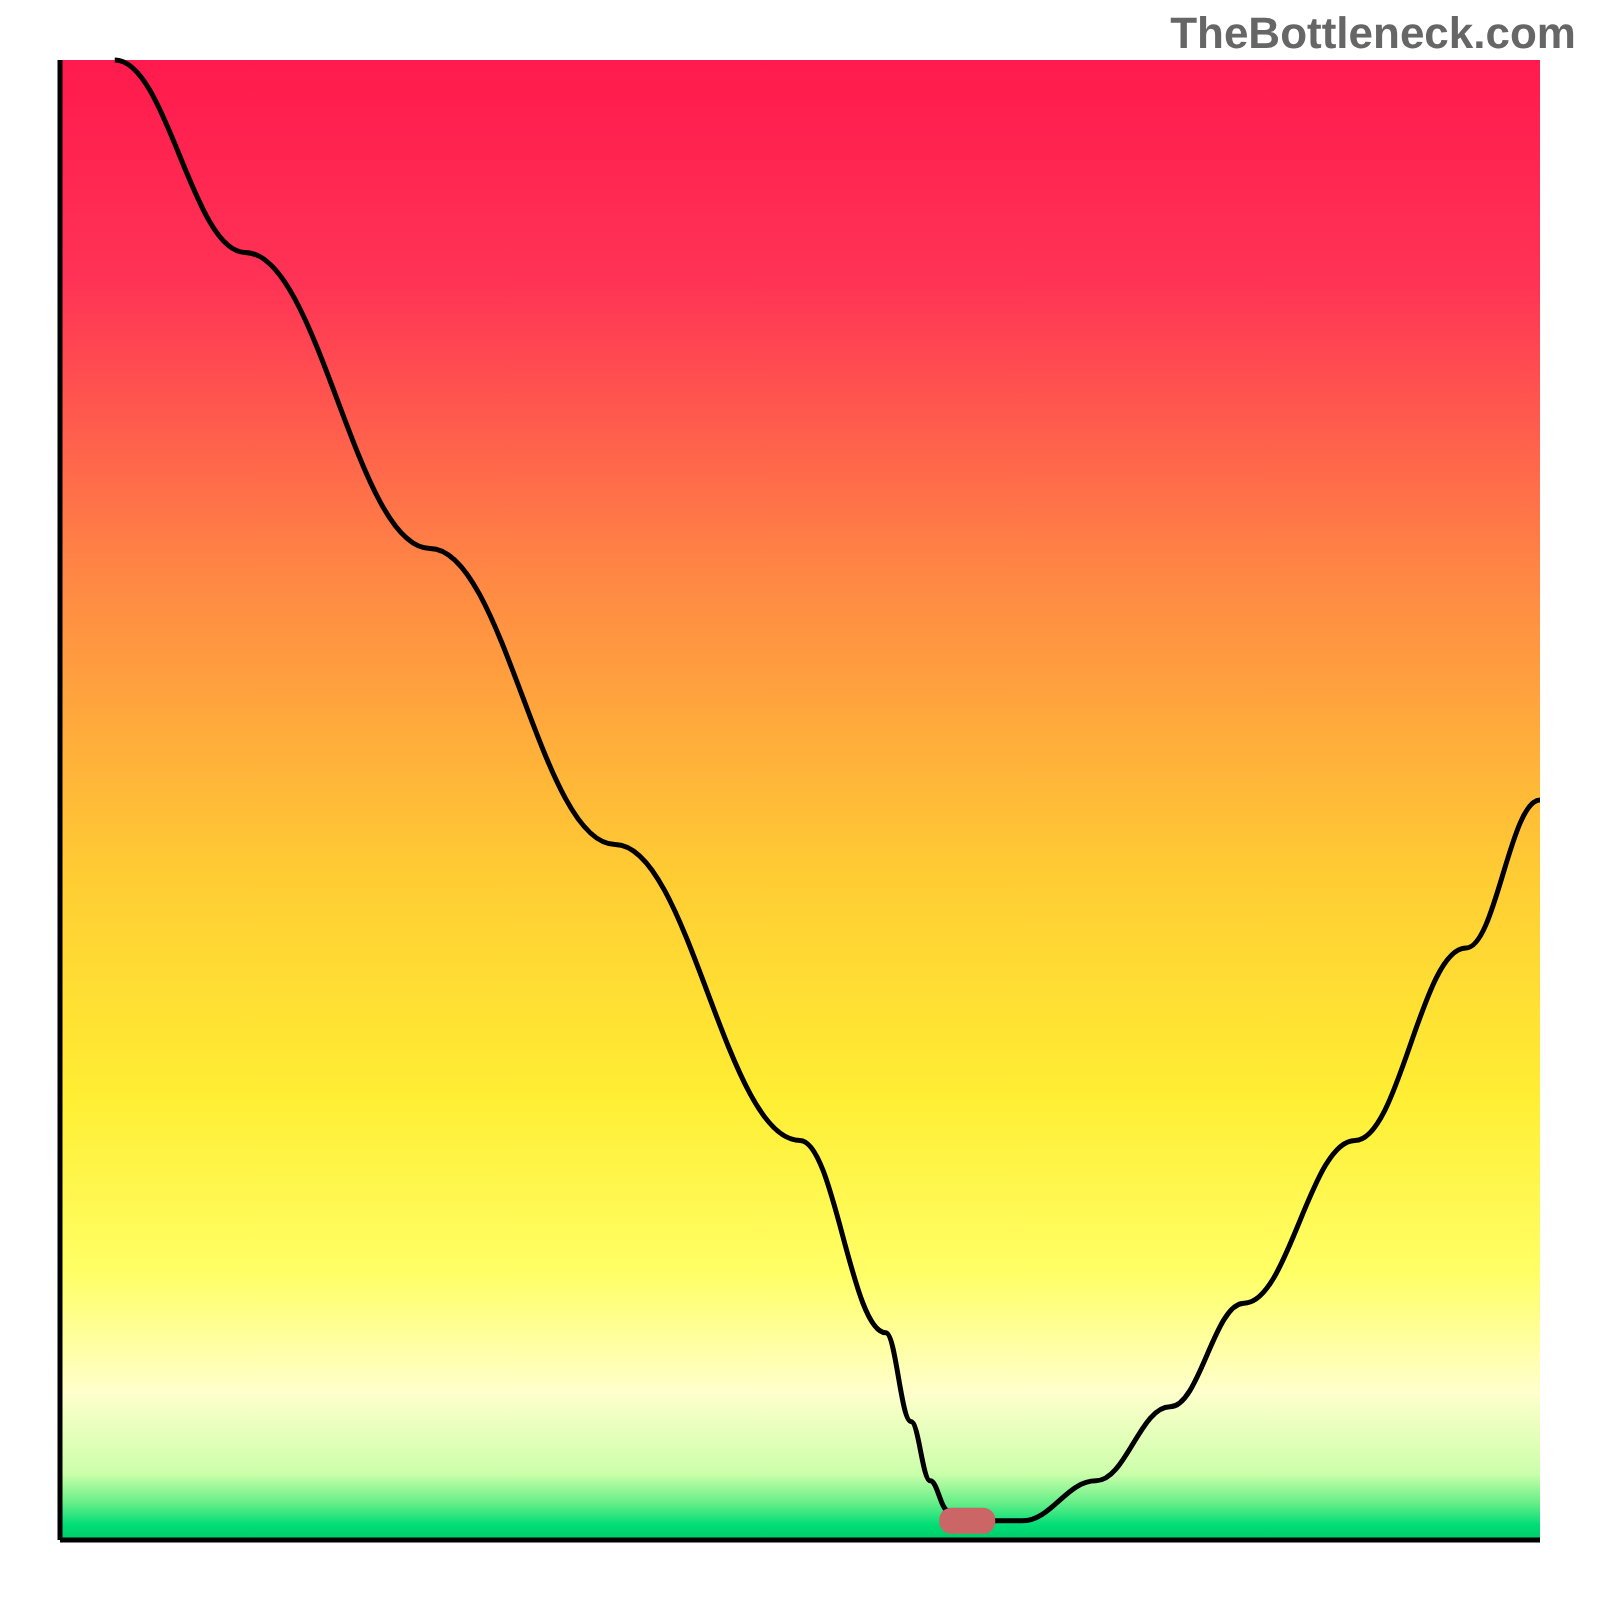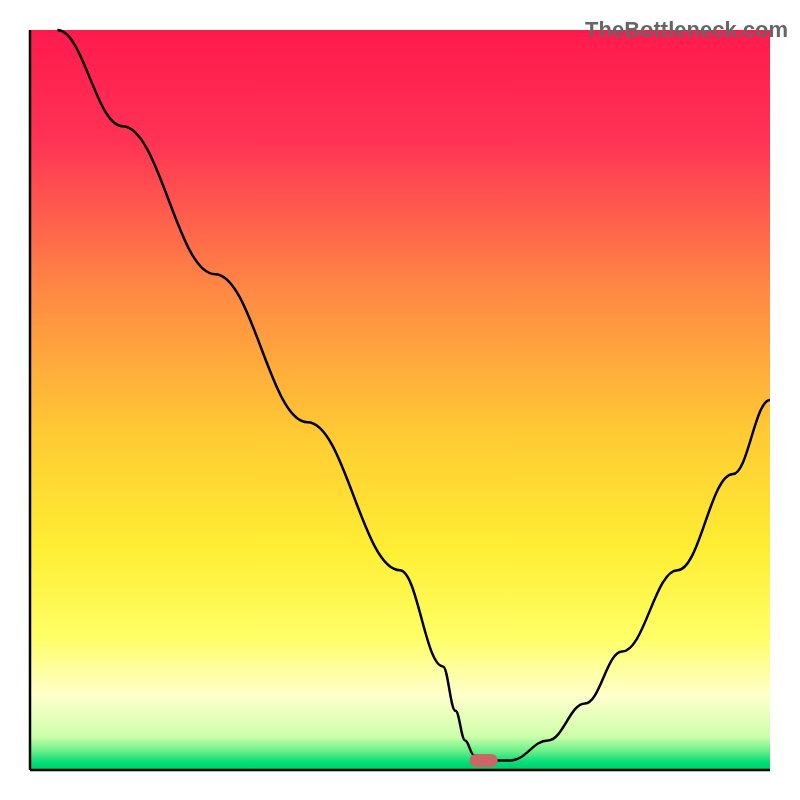--- a/index.html
+++ b/index.html
@@ -10,21 +10,21 @@
     background: #ffffff;
     font-family: Arial, sans-serif;
   }
   .chart-container {
     position: relative;
     width: 800px;
     height: 800px;
   }
   .watermark {
     position: absolute;
-    top: 17px;
+    top: 4px;
     right: 12px;
     font-size: 22px;
     font-weight: bold;
     color: #666666;
     z-index: 10;
   }
   svg {
     display: block;
   }
 </style>

